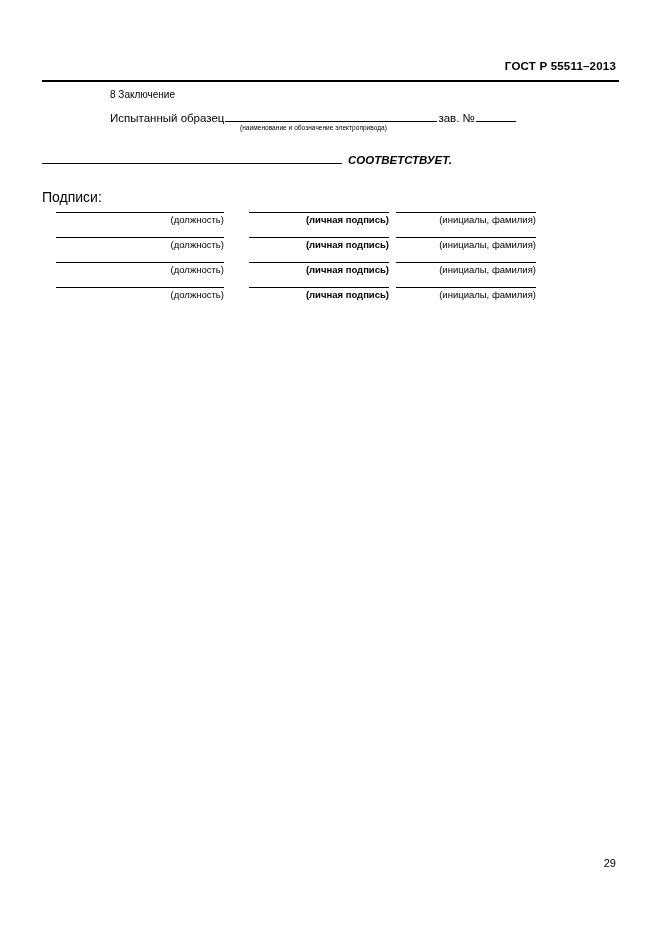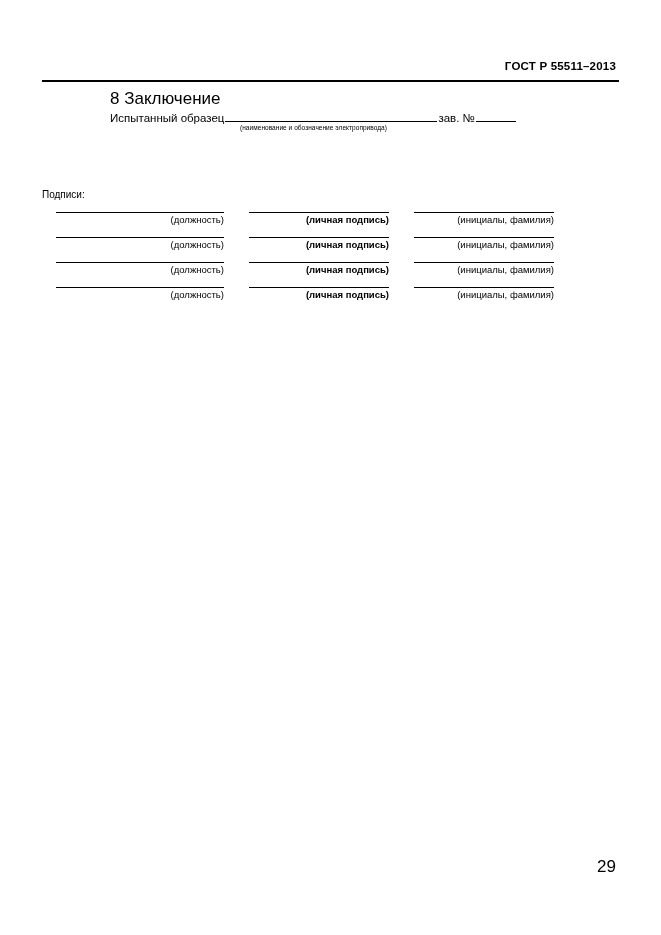--- a/index.html
+++ b/index.html
@@ -40,21 +40,21 @@
     top: 80px;
     height: 1.6px;
     background: #000000;
   }
 
   
   .section-title {
     position: absolute;
     left: 78px;
     top: 89px;
-    font-size: 17px;
+    font-size: 10px;
     padding-left: 32px;
   }
 
   
   .line-1 {
     position: absolute;
     left: 62px;
     top: 110px;
     font-size: 11.5px;
     white-space: nowrap;
@@ -121,21 +121,21 @@
     font-weight: bold;
     font-size: 11.5px;
     margin-left: 6px;
   }
 
   
   .signatures-label {
     position: absolute;
     left: 42px;
     top: 189px;
-    font-size: 10px;
+    font-size: 14px;
   }
 
   .sig-table {
     position: absolute;
     left: 56px;
     top: 212px;
     width: 490px;
   }
   .sig-row {
     position: relative;
@@ -152,48 +152,51 @@
     width: 100%;
   }
   .sig-cell .cap {
     display: block;
     margin-top: 1px;
     font-size: 9.5px;
     white-space: nowrap;
   }
   .c0 { left: 0px;   width: 168px; }
   .c1 { left: 193px; width: 140px; font-weight: bold; }
-  .c2 { left: 358px; width: 140px; }
+  .c2 { left: 340px; width: 140px; }
 
   
   .page-number {
     position: absolute;
     right: 45px;
     top: 857px;
-    font-size: 17px;
+    font-size: 11px;
     text-align: right;
   }
 </style>
 </head>
 <body>
 
 <div class="page">
 
   <div class="doc-header">ГОСТ Р 55511–2013</div>
   <div class="header-rule"></div>
 
   <div class="section-title">8 Заключение</div>
 
   <div class="line-1">
     <span>Испытанный образец</span><span class="fill-1"></span><span>зав. №</span><span class="fill-2"></span>
   </div>
 
   <div class="caption-under">(наименование и обозначение электропривода)</div>
 
 
+  <div class="line-3">
+    <span class="fill-4"></span><span class="conform">СООТВЕТСТВУЕТ.</span>
+  </div>
 
   <div class="signatures-label">Подписи:</div>
 
   <div class="sig-table">
 
     <div class="sig-row">
       <div class="sig-cell c0">
         <div class="rule"></div>
         <span class="cap">(должность)</span>
       </div>

